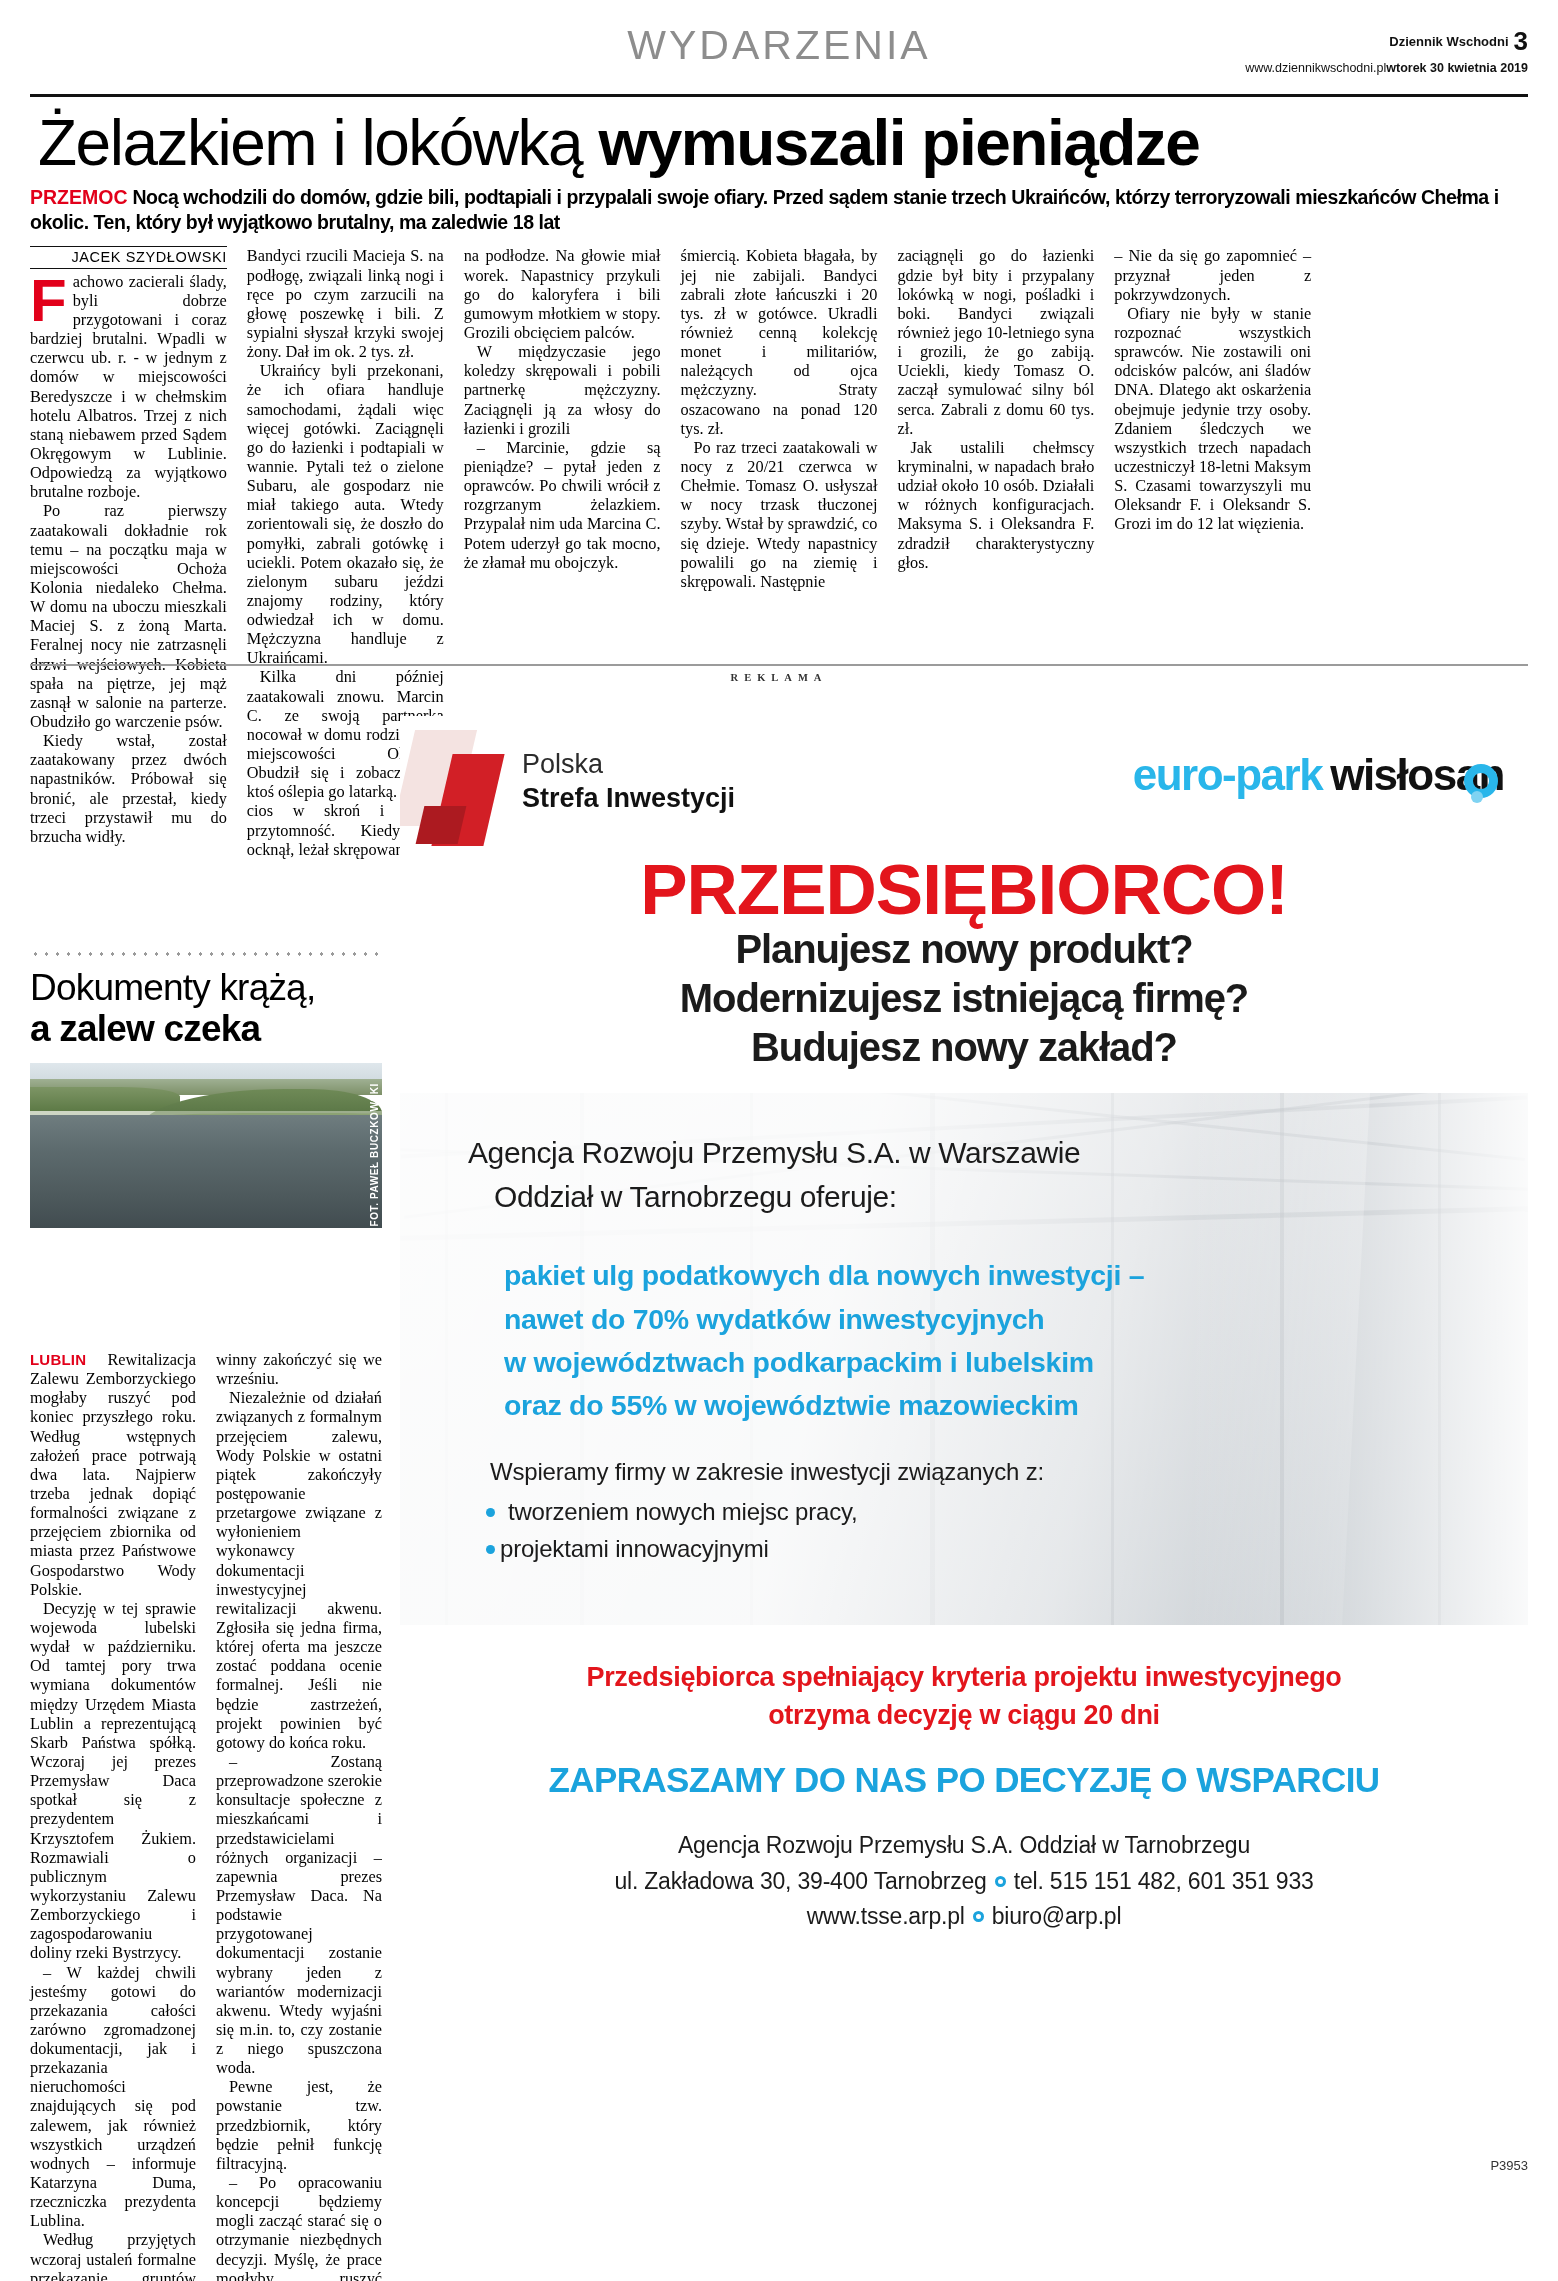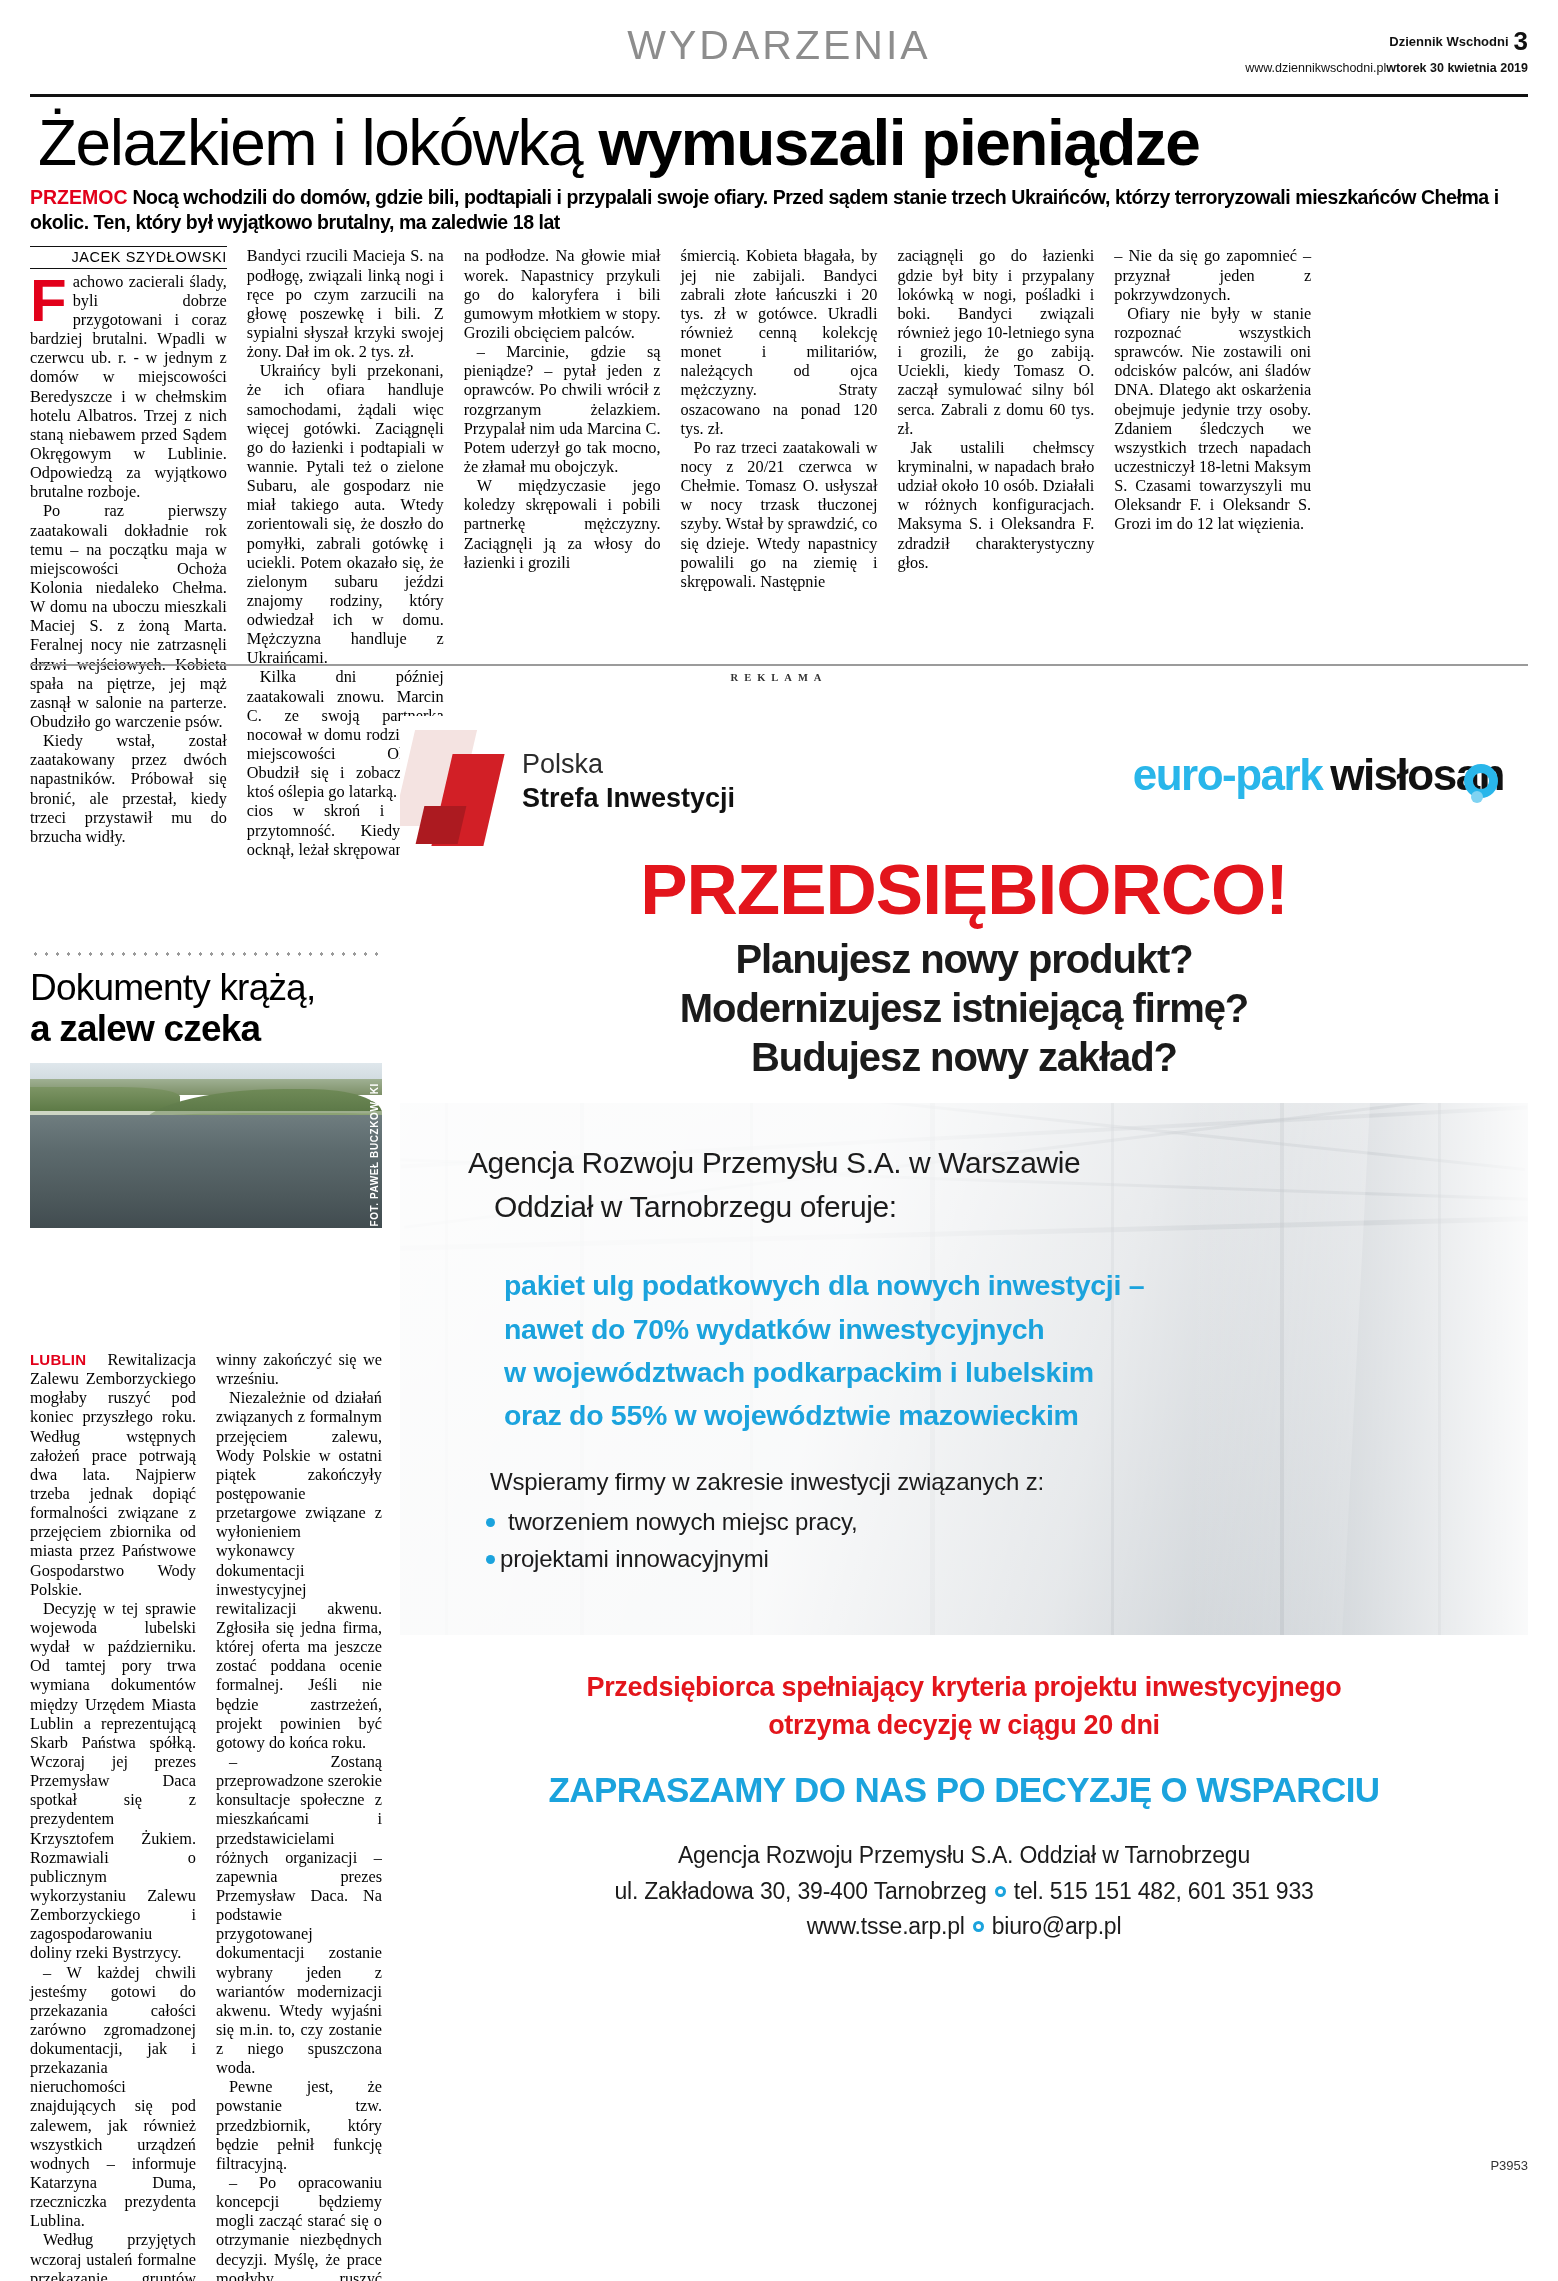--- a/index.html
+++ b/index.html
@@ -169,21 +169,21 @@
              background:#7fd3f2; border-radius:50%; }
 
   .ad-h1 {
     text-align:center; font-family:"Liberation Sans", sans-serif;
     font-size:71px; font-weight:bold; color:#e3151c;
     letter-spacing:-1px; line-height:1.0; margin-top:8px;
   }
   .ad-q {
     text-align:center; font-family:"Liberation Sans", sans-serif;
     font-size:40px; font-weight:bold; color:#1b1b1b;
-    letter-spacing:-1.1px; line-height:1.22; margin-top:10px;
+    letter-spacing:-1.1px; line-height:1.22; 
   }
 
   .ad-photo {
     position:relative; margin-top:22px; height:532px; overflow:hidden;
     background:linear-gradient(160deg,#d9dde0 0%, #c7ccd1 40%, #b9c0c6 100%);
   }
   .hall { position:absolute; inset:0; opacity:.95; }
   .hall .beam { position:absolute; background:rgba(120,130,140,.32); }
   .veil {
     position:absolute; left:0; top:0; width:86%; height:100%;
@@ -285,22 +285,22 @@
     </div>
 
     <div class="col">
       <p class="body first">Bandyci rzucili Macieja S. na podłogę, związali linką nogi i ręce po czym zarzucili na głowę poszewkę i bili. Z sypialni słyszał krzyki swojej żony. Dał im ok. 2 tys. zł.</p>
       <p class="body">Ukraińcy byli przekonani, że ich ofiara handluje samochodami, żądali więc więcej gotówki. Zaciągnęli go do łazienki i podtapiali w wannie. Pytali też o zielone Subaru, ale gospodarz nie miał takiego auta. Wtedy zorientowali się, że doszło do pomyłki, zabrali gotówkę i uciekli. Potem okazało się, że zielonym subaru jeździ znajomy rodziny, który odwiedzał ich w domu. Mężczyzna handluje z Ukraińcami.</p>
       <p class="body">Kilka dni później zaatakowali znowu. Marcin C. ze swoją partnerką nocował w domu rodziców w miejscowości Okszów. Obudził się i zobaczył, że ktoś oślepia go latarką. Dostał cios w skroń i stracił przytomność. Kiedy się ocknął, leżał skrępowany</p>
     </div>
 
     <div class="col">
       <p class="body first">na podłodze. Na głowie miał worek. Napastnicy przykuli go do kaloryfera i bili gumowym młotkiem w stopy. Grozili obcięciem palców.</p>
+      <p class="body">W międzyczasie jego koledzy skrępowali i pobili partnerkę mężczyzny. Zaciągnęli ją za włosy do łazienki i grozili</p>
       <p class="body">– Marcinie, gdzie są pieniądze? – pytał jeden z oprawców. Po chwili wrócił z rozgrzanym żelazkiem. Przypalał nim uda Marcina C. Potem uderzył go tak mocno, że złamał mu obojczyk.</p>
-      <p class="body">W międzyczasie jego koledzy skrępowali i pobili partnerkę mężczyzny. Zaciągnęli ją za włosy do łazienki i grozili</p>
     </div>
 
     <div class="col">
       <p class="body first">śmiercią. Kobieta błagała, by jej nie zabijali. Bandyci zabrali złote łańcuszki i 20 tys. zł w gotówce. Ukradli również cenną kolekcję monet i militariów, należących od ojca mężczyzny. Straty oszacowano na ponad 120 tys. zł.</p>
       <p class="body">Po raz trzeci zaatakowali w nocy z 20/21 czerwca w Chełmie. Tomasz O. usłyszał w nocy trzask tłuczonej szyby. Wstał by sprawdzić, co się dzieje. Wtedy napastnicy powalili go na ziemię i skrępowali. Następnie</p>
     </div>
 
     <div class="col">
       <p class="body first">zaciągnęli go do łazienki gdzie był bity i przypalany lokówką w nogi, pośladki i boki. Bandyci związali również jego 10-letniego syna i grozili, że go zabiją. Uciekli, kiedy Tomasz O. zaczął symulować silny ból serca. Zabrali z domu 60 tys. zł.</p>
       <p class="body">Jak ustalili chełmscy kryminalni, w napadach brało udział około 10 osób. Działali w różnych konfiguracjach. Maksyma S. i Oleksandra F. zdradził charakterystyczny głos.</p>

